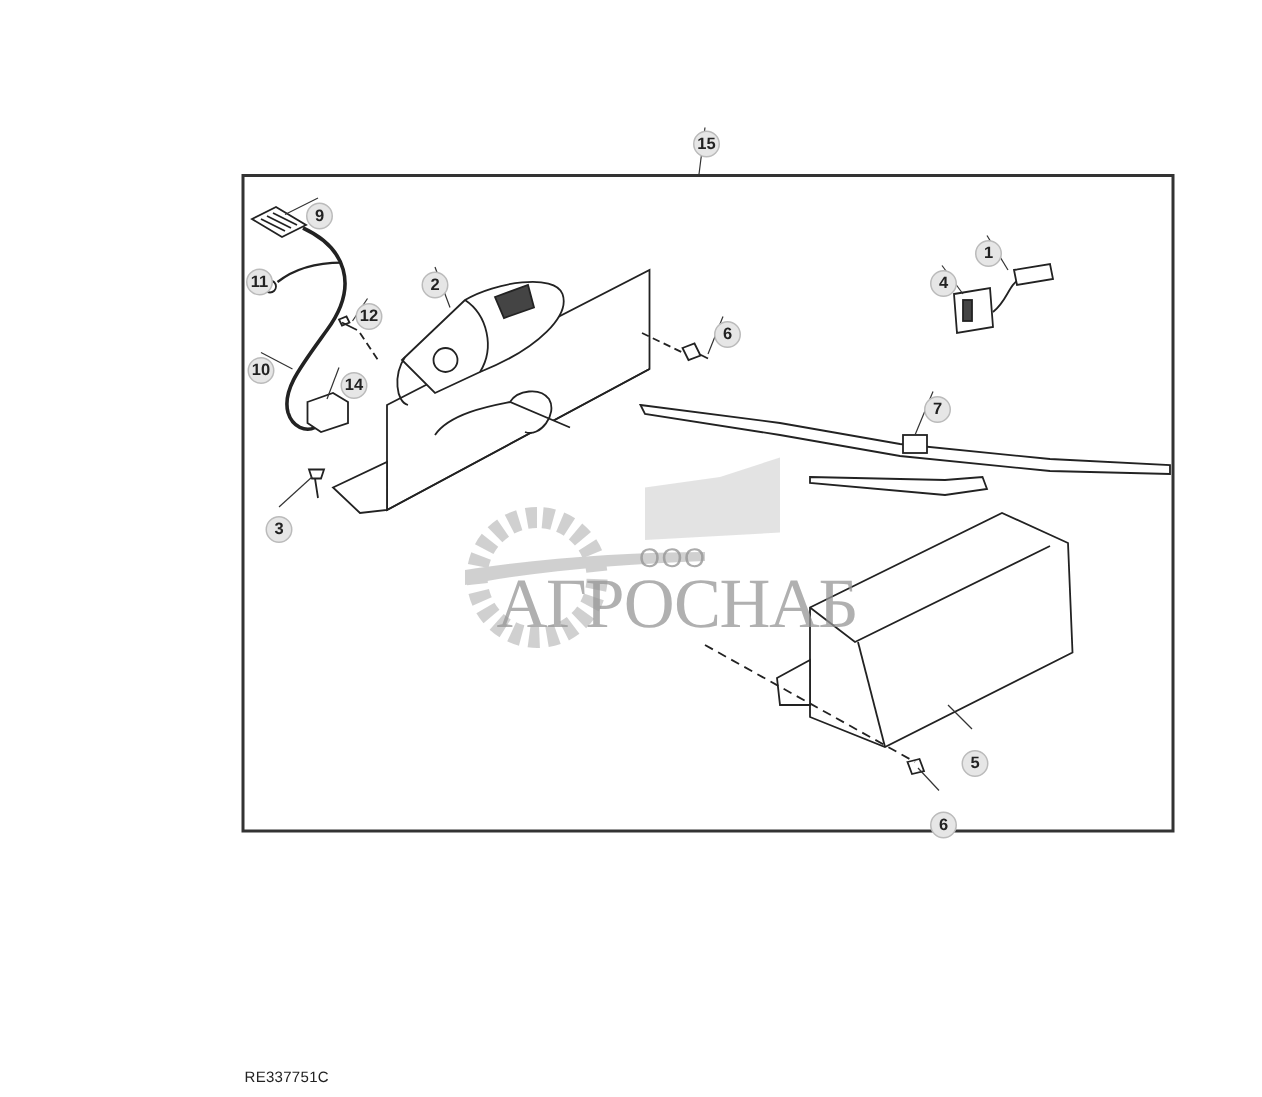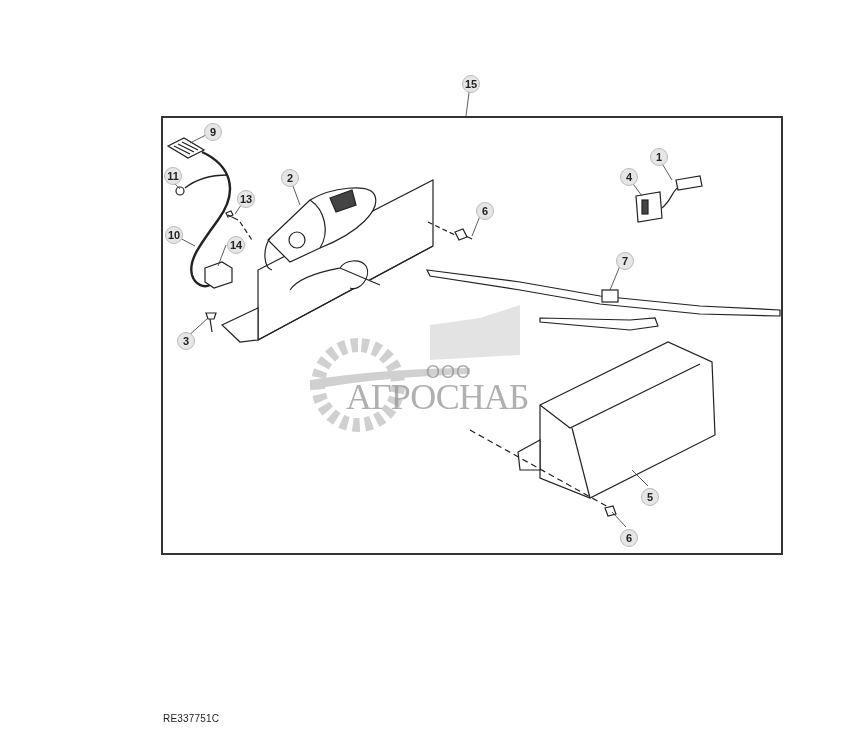--- a/index.html
+++ b/index.html
@@ -1,21 +1,21 @@
 <!DOCTYPE html>
 <html><head>
 <meta charset="utf-8">
 <style>
   html,body{margin:0;padding:0;background:#fff;}
   body{width:841px;height:731px;position:relative;overflow:hidden;font-family:"Liberation Sans",sans-serif;}
   .frame{position:absolute;left:161px;top:116px;width:622px;height:439px;border:2px solid #333;box-sizing:border-box;}
   svg.art{position:absolute;left:0;top:0;}
-  .callout{position:absolute;width:18px;height:18px;border-radius:50%;background:#e6e6e6;border:1px solid #bbb;font-size:11px;font-weight:bold;color:#222;display:flex;align-items:center;justify-content:center;box-sizing:border-box;}
+  .callout{position:absolute;width:18px;height:18px;border-radius:50%;background:#e6e6e6;border:1px solid #bbb;font-size:11px;font-weight:bold;color:#222;display:flex;align-items:center;justify-content:center;box-sizing:border-box;margin-top:12px;}
   .ref{position:absolute;left:163px;top:713px;font-size:10px;font-weight:normal;color:#222;letter-spacing:0.2px;}
-  .wm-text{position:absolute;left:346px;top:376px;font-family:"Liberation Serif",serif;font-size:36px;color:rgba(150,150,150,0.75);letter-spacing:-1px;}
+  .wm-text{position:absolute;left:331px;top:376px;font-family:"Liberation Serif",serif;font-size:47px;color:rgba(150,150,150,0.75);letter-spacing:-1px;}
   .wm-ooo{position:absolute;left:426px;top:362px;font-family:"Liberation Sans",sans-serif;font-size:18px;color:rgba(150,150,150,0.8);letter-spacing:1px;}
 </style>
 </head>
 <body>
 
 <svg class="art" width="841" height="731" viewBox="0 0 841 731">
   <g fill="none" stroke="#222" stroke-width="1.2">
 
     <g>
       <path d="M168 146 L184 138 L204 150 L188 158 Z" fill="#fff"></path>
@@ -96,21 +96,21 @@
 </svg>
 
 <div class="frame"></div>
 
 <div class="wm-ooo">ООО</div>
 <div class="wm-text">АГРОСНАБ</div>
 
 <div class="callout" style="left:462px;top:75px">15</div>
 <div class="callout" style="left:204px;top:123px">9</div>
 <div class="callout" style="left:164px;top:167px">11</div>
-<div class="callout" style="left:237px;top:190px">13</div>
+<div class="callout" style="left:237px;top:190px">12</div>
 <div class="callout" style="left:165px;top:226px">10</div>
 <div class="callout" style="left:227px;top:236px">14</div>
 <div class="callout" style="left:177px;top:332px">3</div>
 <div class="callout" style="left:281px;top:169px">2</div>
 <div class="callout" style="left:476px;top:202px">6</div>
 <div class="callout" style="left:650px;top:148px">1</div>
 <div class="callout" style="left:620px;top:168px">4</div>
 <div class="callout" style="left:616px;top:252px">7</div>
 <div class="callout" style="left:641px;top:488px">5</div>
 <div class="callout" style="left:620px;top:529px">6</div>

